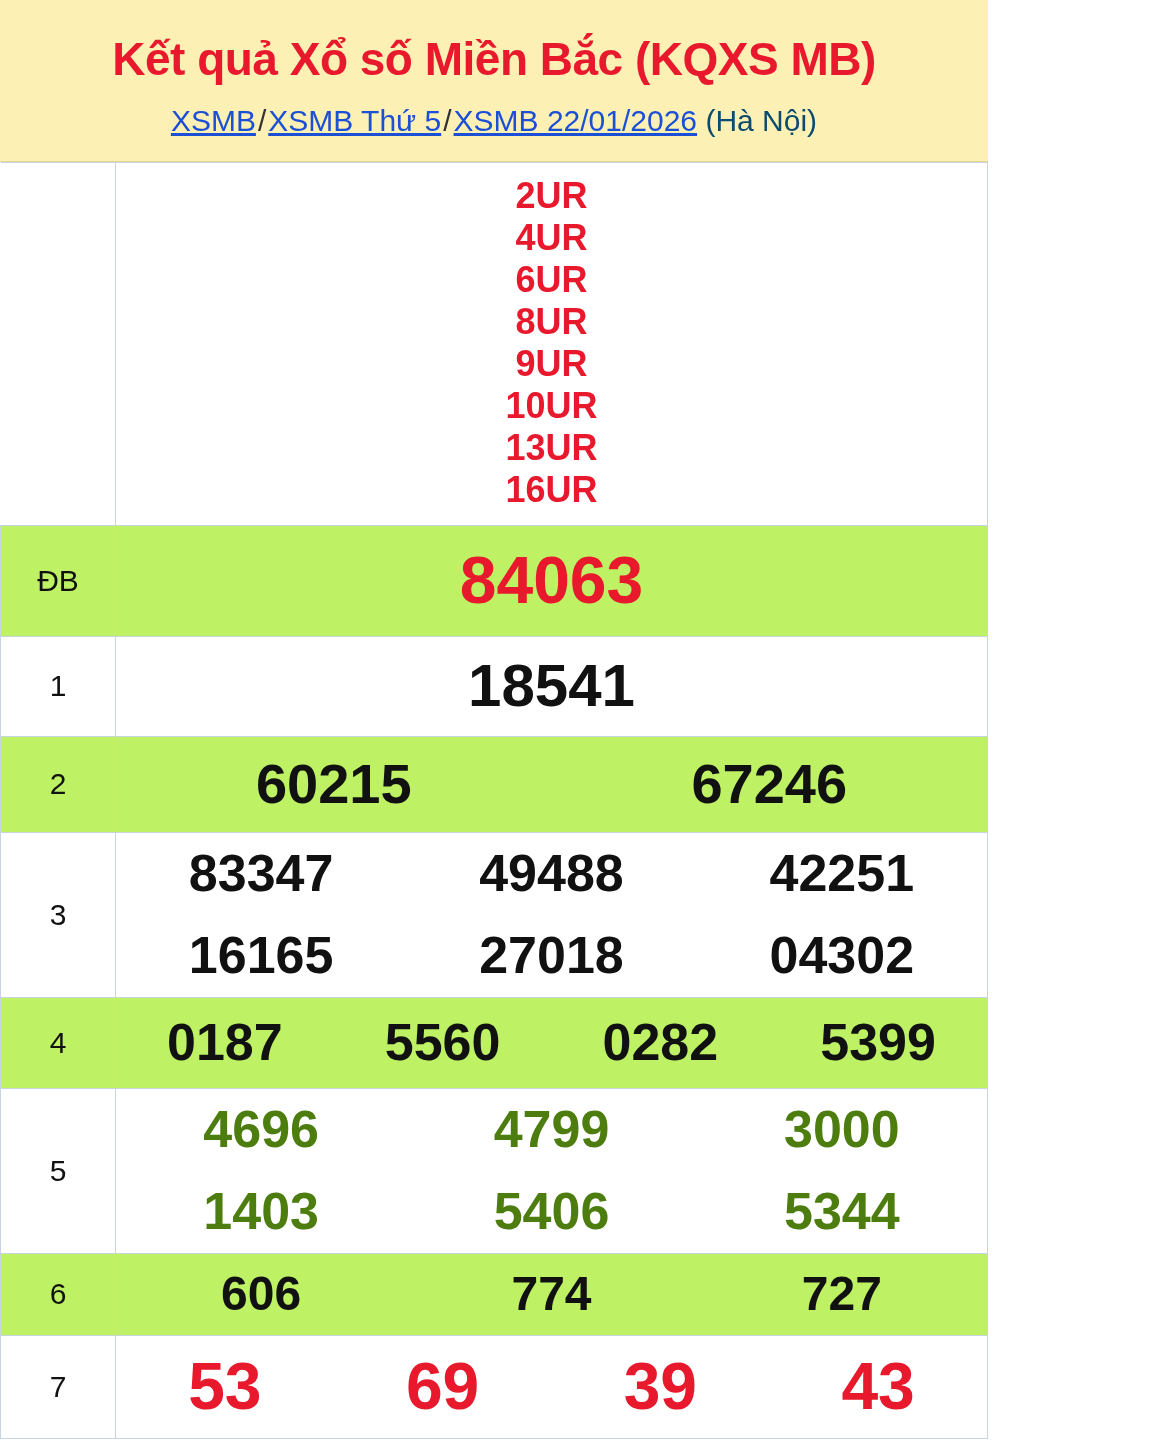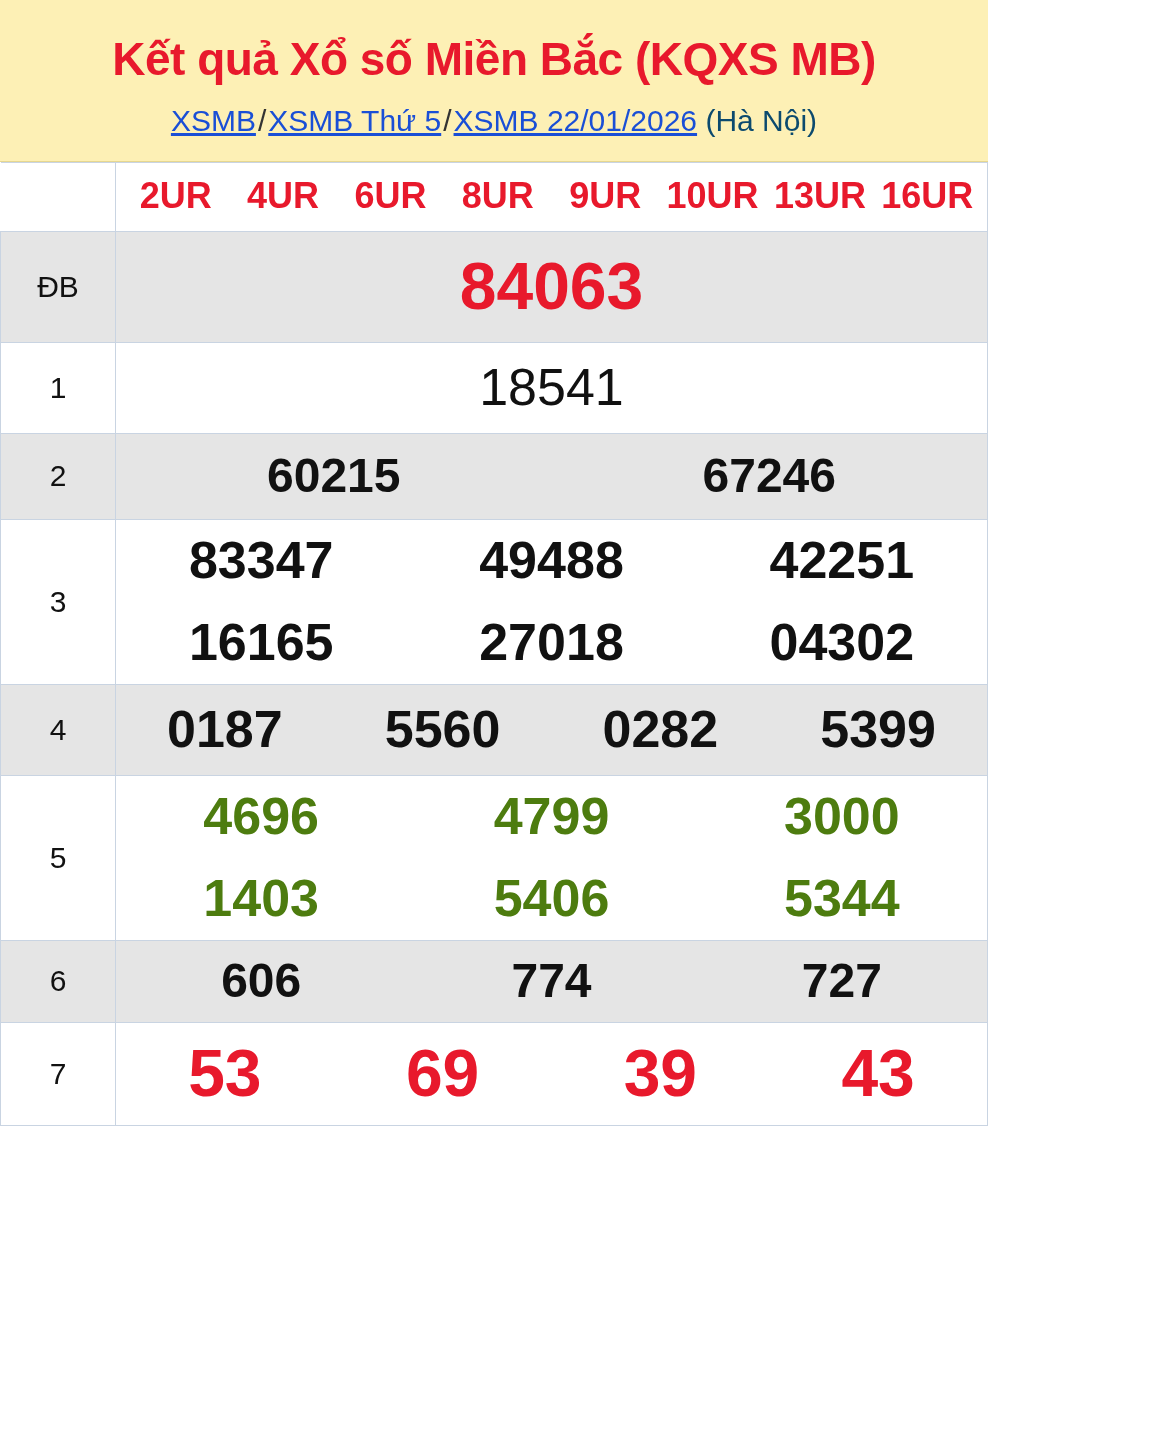--- a/index.html
+++ b/index.html
@@ -59,80 +59,81 @@
     border: 1px solid #c9d4e2;
     text-align: center;
     vertical-align: middle;
   }
   .col-label {
     width: 115px;
     font-size: 30px;
     color: #111;
     font-weight: normal;
   }
-  .row-alt td { background: #e5e5e5; }
+  .row-alt td { background: #bef264; }
   .row-white td { background: #ffffff; }
 
   
   .head-row td {
     border-left: none;
     border-right: none;
   }
   .head-row .col-label {
     border-left: none;
     border-right: 1px solid #c9d4e2;
     background: #ffffff;
   }
   .head-cells {
     padding: 0;
   }
   .head-inner {
     display: flex;
     justify-content: space-between;
     align-items: center;
     padding: 12px 6px 14px 6px;
+    flex-direction: column;
   }
   .head-inner span {
     color: #e8192c;
     font-size: 36px;
     font-weight: bold;
     flex: 1 1 0;
     text-align: center;
     white-space: nowrap;
   }
 
   .nums {
     padding: 0;
   }
   .num-row {
     display: flex;
-    justify-content: flex-end;
+    justify-content: center;
     align-items: center;
     width: 100%;
   }
   .num-row .n {
     flex: 1 1 0;
     text-align: center;
     white-space: nowrap;
   }
 
   .db .n {
     font-size: 66px;
     font-weight: bold;
     color: #e8192c;
     padding: 16px 0 18px 0;
   }
   .p1 .n {
-    font-size: 52px;
-    font-weight: normal;
+    font-size: 60px;
+    font-weight: bold;
     color: #111;
     padding: 14px 0 16px 0;
   }
   .p2 .n {
-    font-size: 48px;
+    font-size: 56px;
     font-weight: bold;
     color: #111;
     padding: 14px 0 16px 0;
   }
   .p3 .n {
     font-size: 52px;
     font-weight: bold;
     color: #111;
     padding: 10px 0 12px 0;
   }

